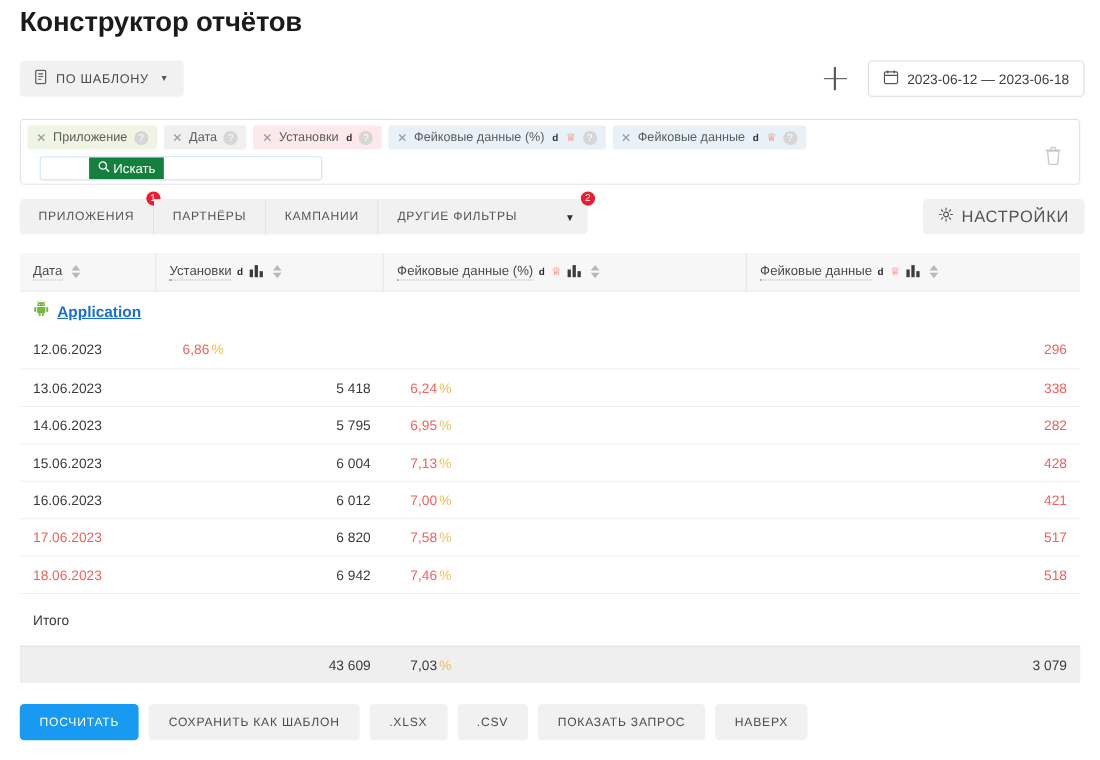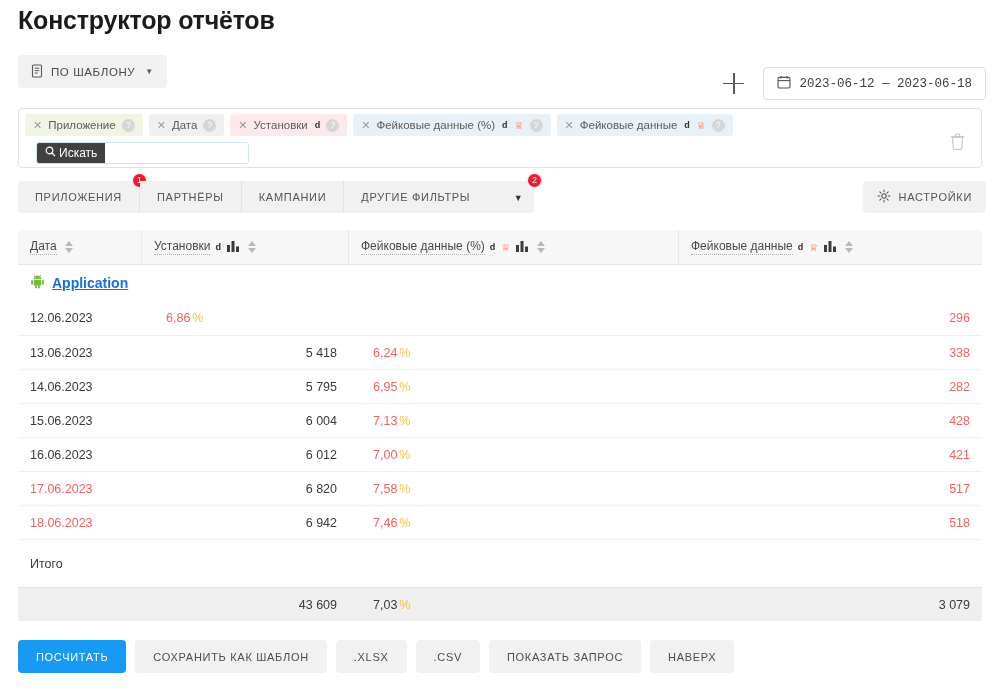--- a/index.html
+++ b/index.html
@@ -25,22 +25,22 @@
   .tpl-btn {
     display: inline-flex; align-items: center; gap: 7px;
     height: 33px; padding: 0 13px;
     background: #f1f1f1; border: none; border-radius: 4px;
     font-size: 11.5px; color: #4a4a4a; letter-spacing: 0.6px;
     cursor: pointer; font-family: inherit;
   }
   .tpl-btn .caret { font-size: 8px; color: #555; margin-left: 3px; }
 
   .topbar-right {
-    position: absolute; right: 0; top: 12px;
-    display: flex; align-items: center; gap: 18px; font-family: Liberation Mono, monospace;
+    position: absolute; right: 0; top: 0;
+    display: flex; align-items: center; gap: 18px;
   }
   .plus-btn {
     width: 22px; height: 22px; position: relative; cursor: pointer;
     background: none; border: none;
   }
   .plus-btn::before, .plus-btn::after {
     content: ""; position: absolute; background: #5a5a5a;
   }
   .plus-btn::before { left: 0; top: 10px; width: 21px; height: 1.6px; }
   .plus-btn::after  { top: 0; left: 9.7px; width: 1.6px; height: 21px; }
@@ -83,22 +83,22 @@
     height: 22px; padding: 0 10px;
     background: #1899f2; color: #fff; border: none; border-radius: 3px;
     font-size: 12px; cursor: pointer; font-family: inherit;
   }
   .search-group {
     display: flex; align-items: stretch; margin-left: 11px;
     border: 1px solid #cfe4f5; border-radius: 3px; overflow: hidden; height: 22px;
   }
   .search-btn {
     display: inline-flex; align-items: center; gap: 3px;
-    padding: 0 8px; background: #404040; color: #fff;
-    border: none; font-size: 12px; cursor: pointer; font-family: inherit;
+    padding: 0 8px; background: #15803d; color: #fff;
+    border: none; font-size: 12px; cursor: pointer; font-family: inherit; margin-left: 44px;
   }
   .search-input {
     width: 143px; border: none; outline: none; background: #fff;
     font-size: 12px; padding: 0 6px; font-family: inherit; color: #333;
   }
   .trash-btn {
     position: absolute; right: 16px; top: 24px;
     background: none; border: none; cursor: pointer; padding: 0;
     line-height: 0;
   }
@@ -126,21 +126,21 @@
     min-width: 15px; height: 15px; padding: 0 3px;
     background: #ec1c2e; color: #fff; border-radius: 50%;
     font-size: 9px; display: flex; align-items: center; justify-content: center;
     border: 1.5px solid #fff; line-height: 1;
   }
   .settings-btn {
     position: absolute; right: 14px; top: 181px;
     display: inline-flex; align-items: center; gap: 7px;
     height: 32px; padding: 0 14px;
     background: #f1f1f1; border: none; border-radius: 4px;
-    font-size: 11px; letter-spacing: 0.7px; color: #555;
+    font-size: 15px; letter-spacing: 0.7px; color: #555;
     cursor: pointer; font-family: inherit;
   }
 
   
   .table { position: absolute; left: 18px; top: 230px; width: 964px; }
   .thead {
     display: flex; background: #f7f7f7; height: 35px; align-items: center;
     border-bottom: 1px solid #e8e8e8;
   }
   .th {

